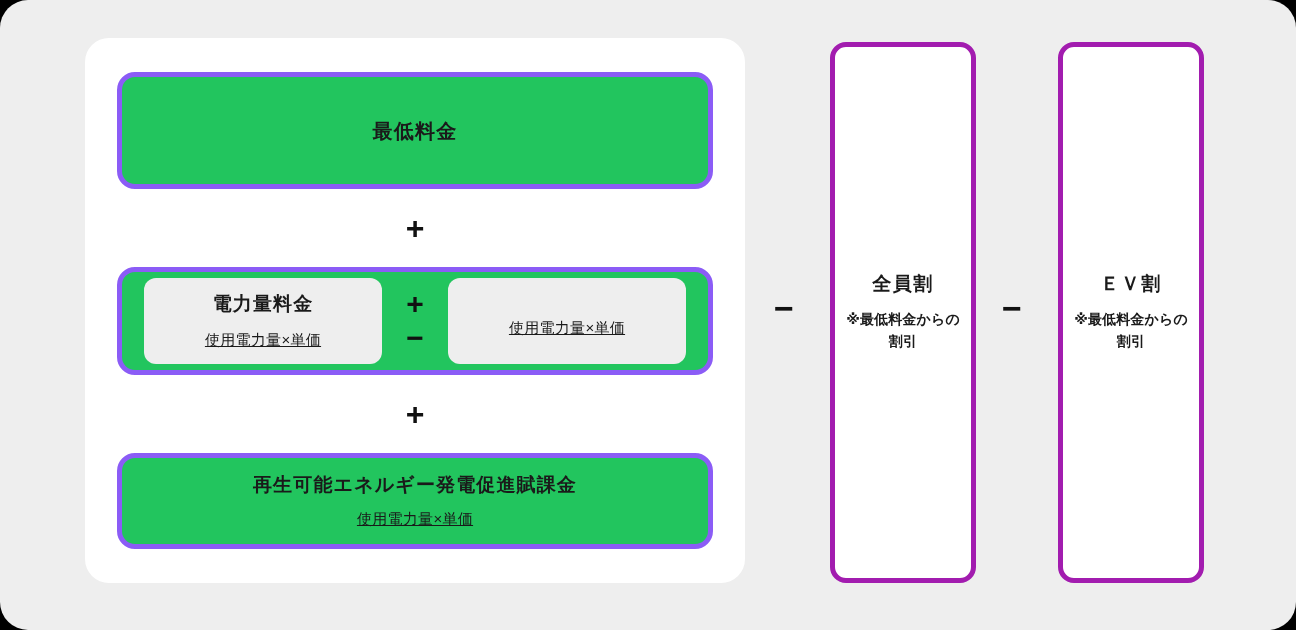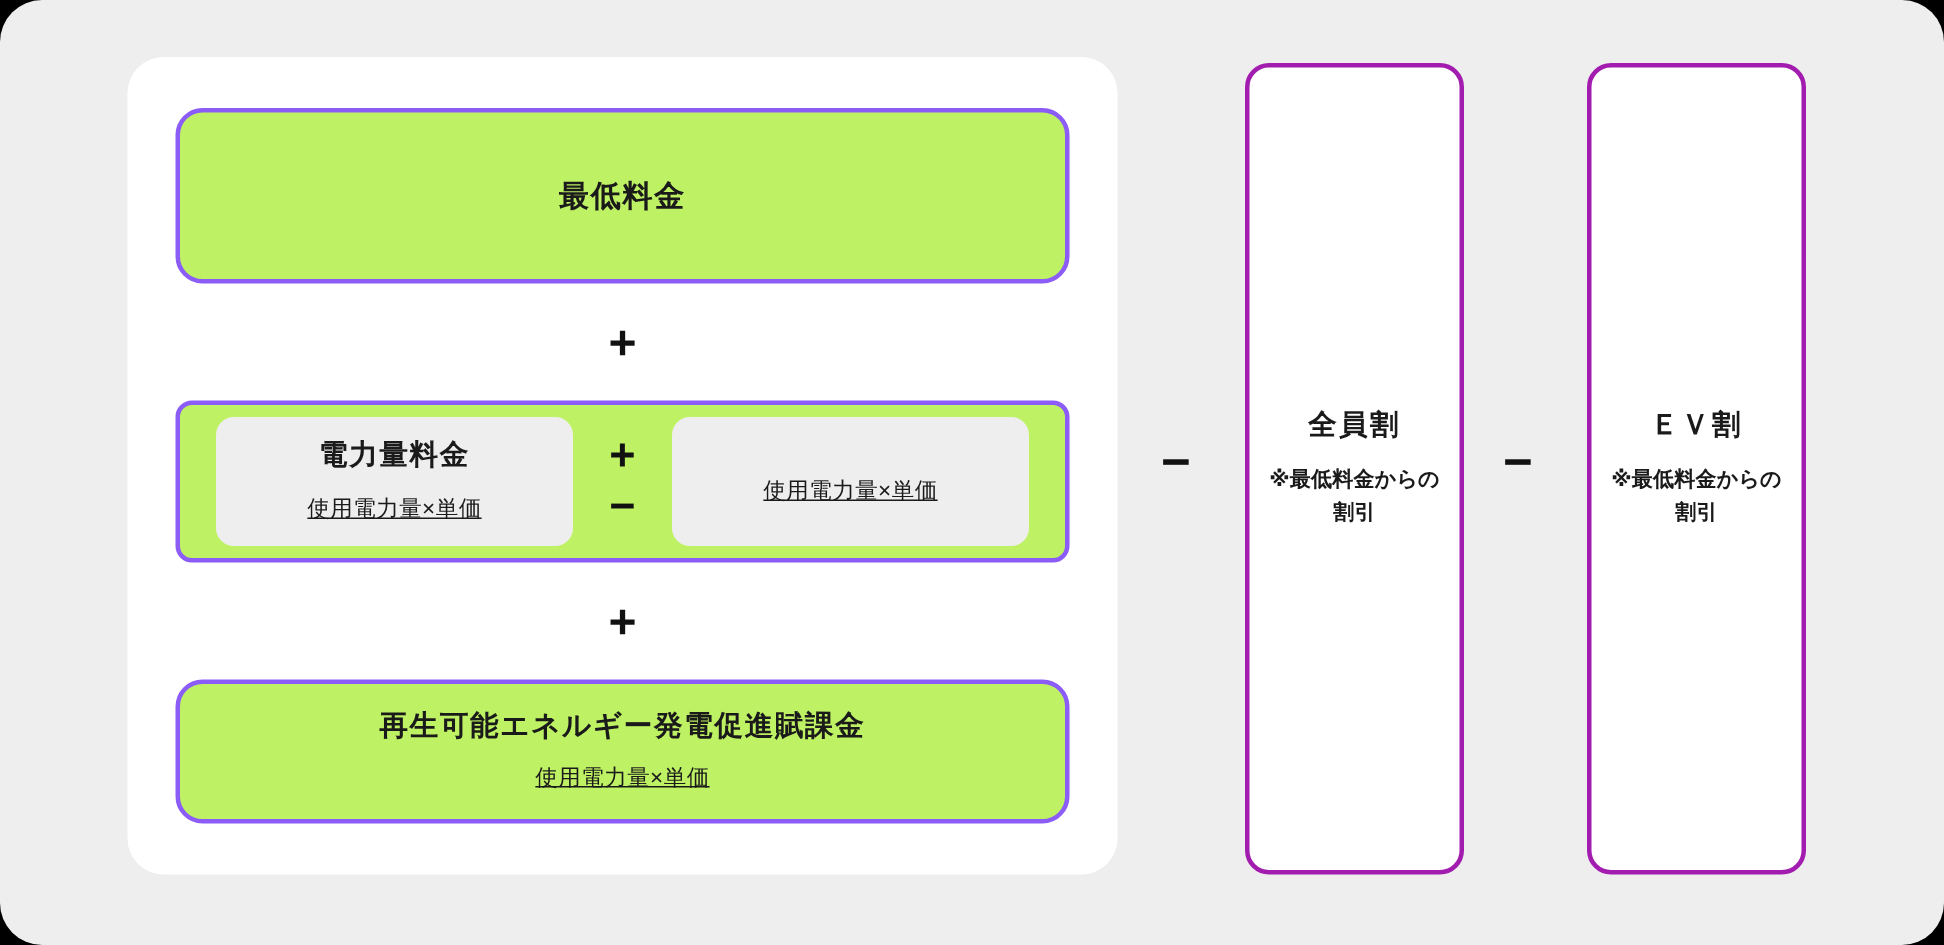--- a/index.html
+++ b/index.html
@@ -50,41 +50,40 @@
     border-radius: 24px;
     box-sizing: border-box;
     padding: 34px 32px 34px 32px;
     display: flex;
     flex-direction: column;
     align-items: stretch;
   }
 
   
   .yblock {
-    border: 3px solid #8b5cf6;
+    border: 5px solid #8b5cf6;
     border-radius: 18px;
-    background: #bef264;
+    background: #22c55e;
     box-sizing: border-box;
     display: flex;
     flex-direction: column;
     align-items: center;
     justify-content: center;
   }
 
   .block-min {
     height: 117px;
   }
 
   .block-energy {
     height: 108px;
     flex-direction: row;
     align-items: center;
     justify-content: center;
     padding: 0 14px;
-    border-radius: 11px;
   }
 
   .block-renew {
     height: 96px;
   }
 
   
   .gbox {
     background: #eeeeee;
     border-radius: 12px;
@@ -171,21 +170,21 @@
   }
   .op-gap-1 { left: 758px; }
   .op-gap-2 { left: 986px; }
 
   .discount-col {
     position: absolute;
     top: 42px;
     width: 146px;
     height: 541px;
     background: #ffffff;
-    border: 3px solid #a21caf;
+    border: 5px solid #a21caf;
     border-radius: 16px;
     box-sizing: border-box;
     display: flex;
     flex-direction: column;
     align-items: center;
     justify-content: center;
     padding: 0 0;
   }
   .col-all  { left: 830px; }
   .col-ev   { left: 1058px; }

